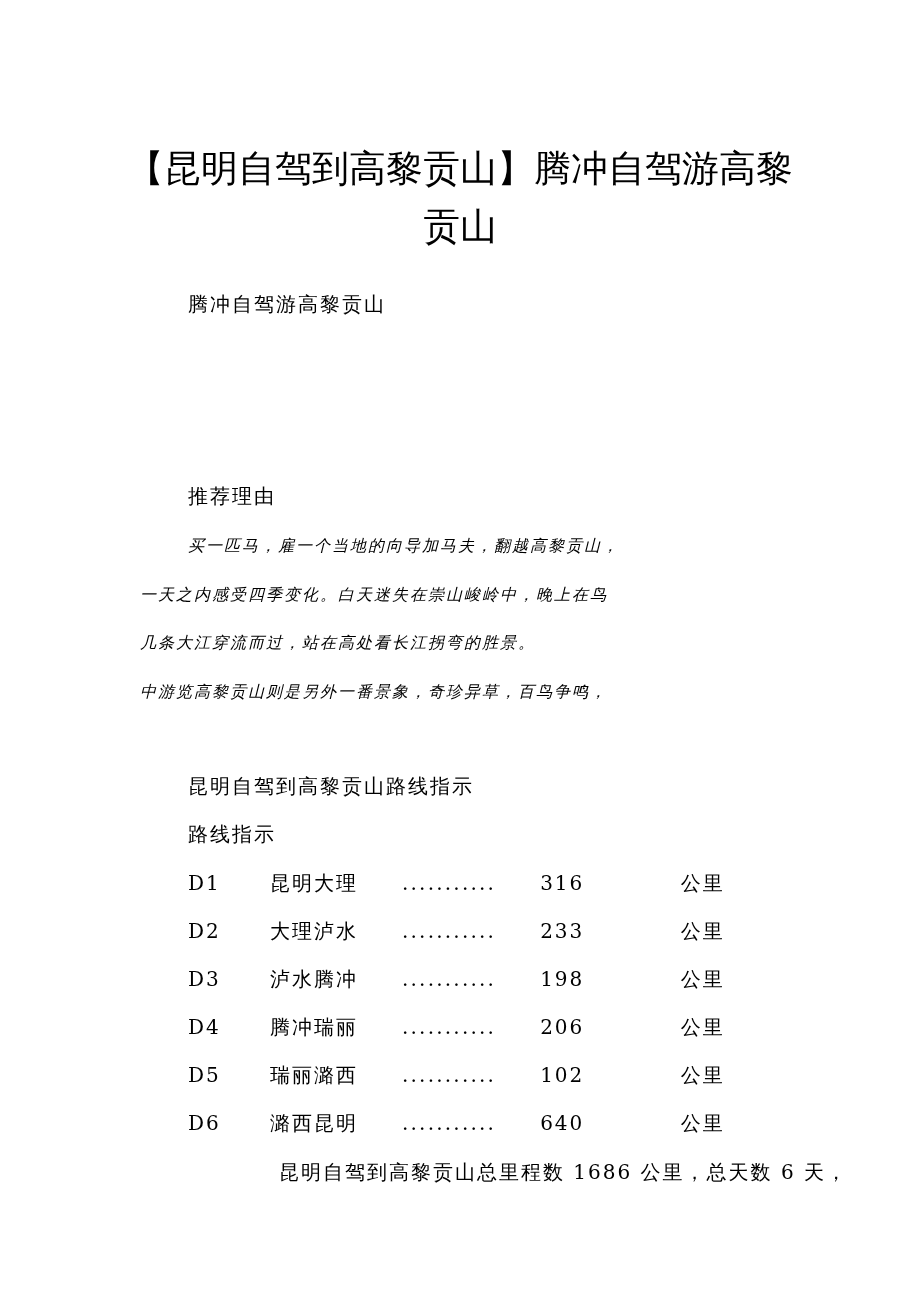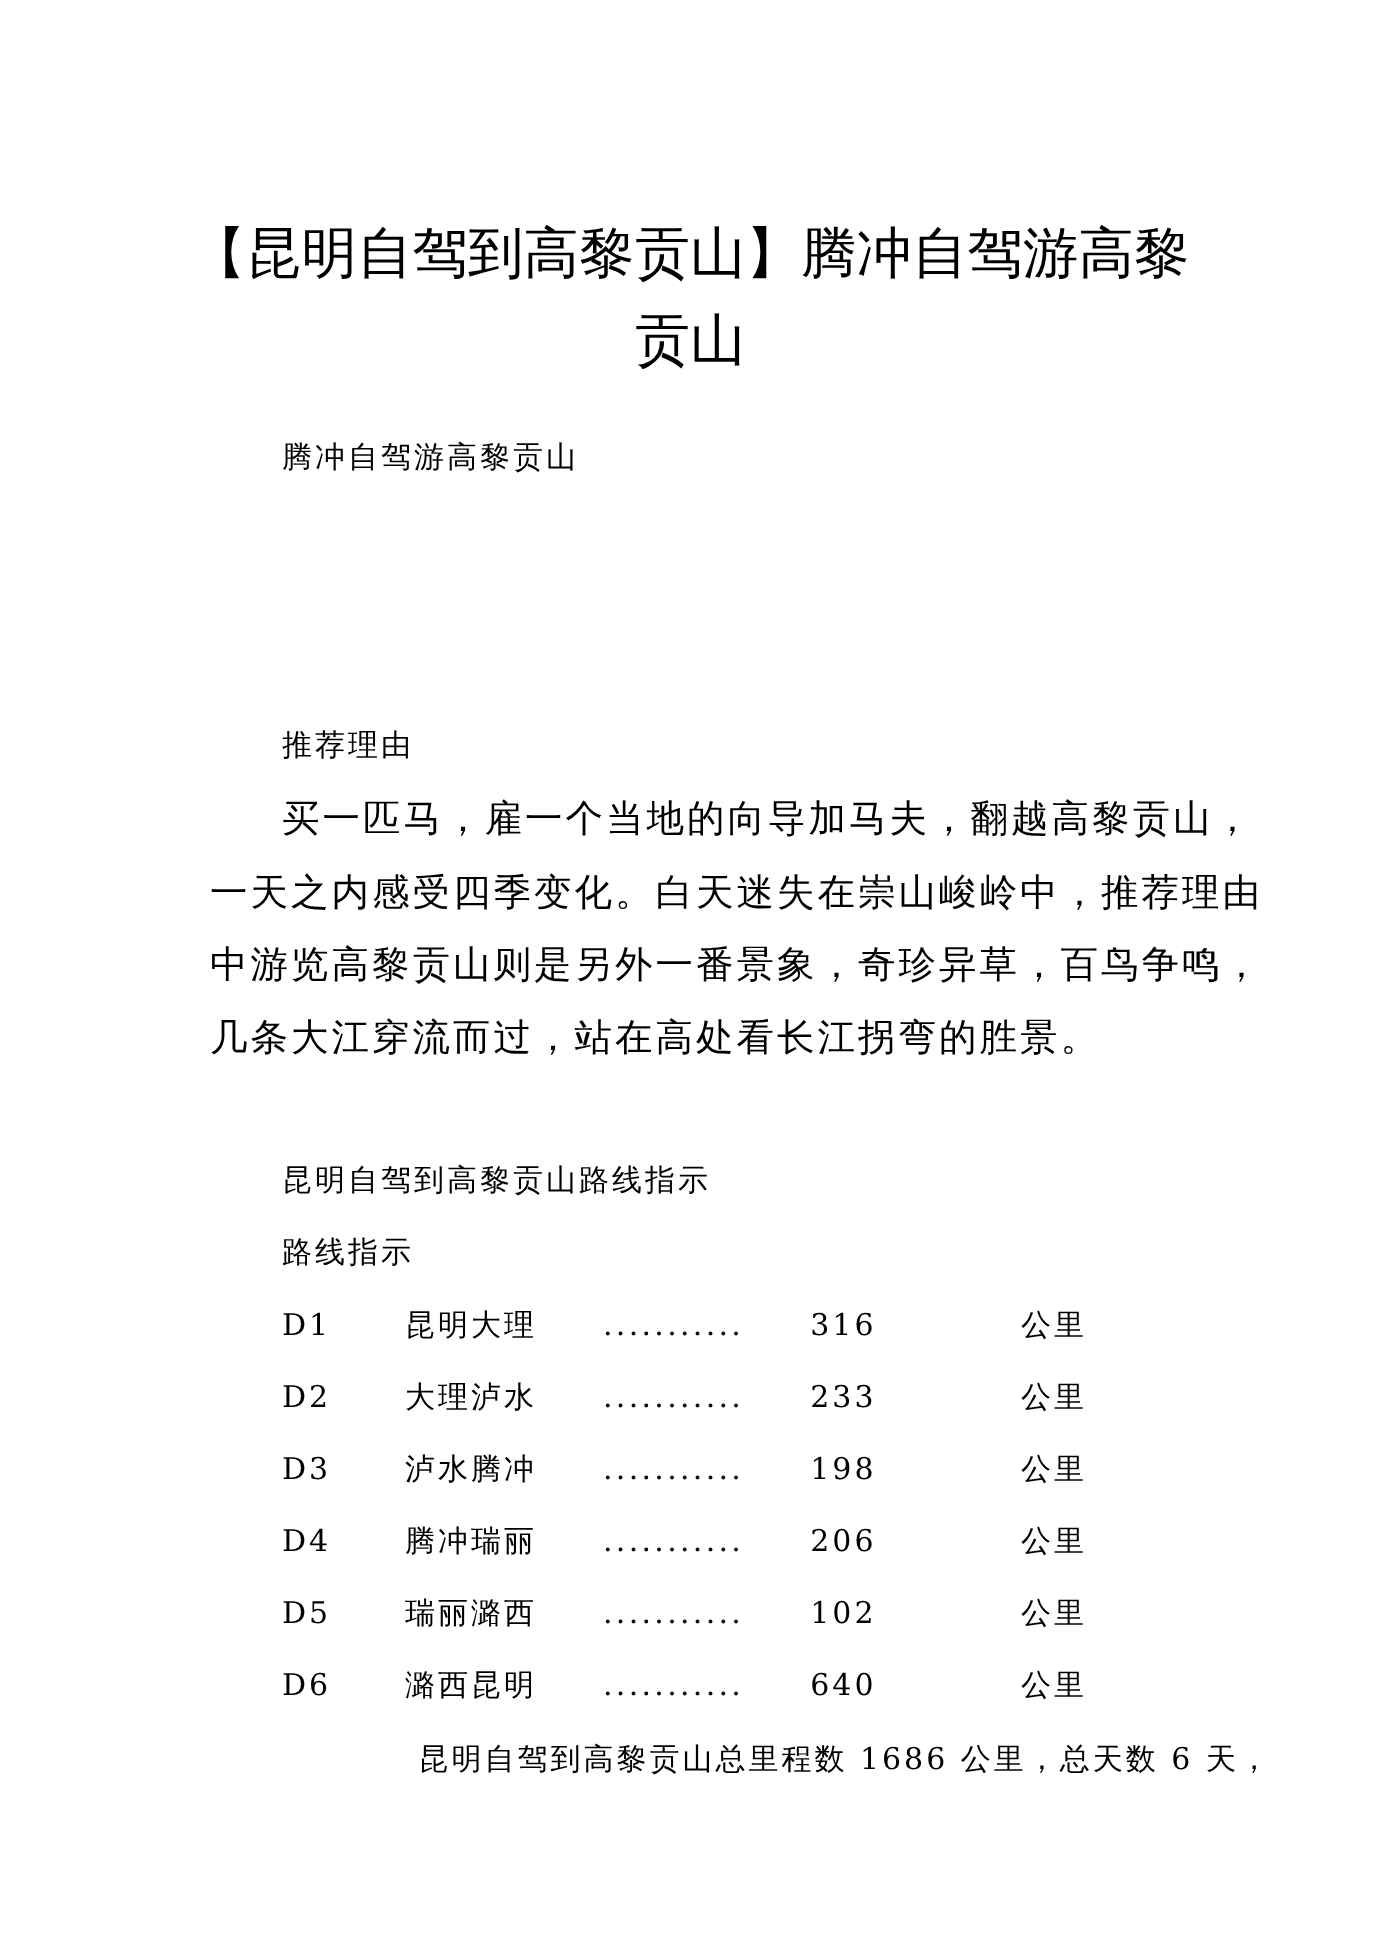--- a/index.html
+++ b/index.html
@@ -16,42 +16,43 @@
       margin: 0;
     }
     .p {
       position: absolute; left: 140px; width: 660px;
       font-size: 20px; line-height: 48.5px; letter-spacing: 2px;
       margin: 0; white-space: nowrap;
     }
     .indent { padding-left: 48px; }
     .body-para {
       position: absolute; left: 140px; width: 660px; top: 522px;
-      font-size: 25px; line-height: 48.5px; letter-spacing: 2px;
+      font-size: 16px; line-height: 48.5px; letter-spacing: 2px;
       margin: 0;
+      font-style: italic;
     }
     .body-para .line { display: block; white-space: nowrap; }
     .route-row { display: flex; align-items: baseline; gap: 44px; }
     .route-day { width: 38px; display: inline-block; }
     .route-dots { letter-spacing: 2.2px; }
   </style>
 </head>
 <body>
 
 <h1 class="title">【昆明自驾到高黎贡山】腾冲自驾游高黎贡山</h1>
 
 <p class="p indent" style="top:280px;">腾冲自驾游高黎贡山</p>
 
 <p class="p indent" style="top:472px;">推荐理由</p>
 
 <div class="body-para">
   <span class="line indent">买一匹马，雇一个当地的向导加马夫，翻越高黎贡山，</span>
-  <span class="line">一天之内感受四季变化。白天迷失在崇山峻岭中，推荐理由</span>
+  <span class="line">一天之内感受四季变化。白天迷失在崇山峻岭中，晚上在鸟</span>
+  <span class="line">几条大江穿流而过，站在高处看长江拐弯的胜景。</span>
   <span class="line">中游览高黎贡山则是另外一番景象，奇珍异草，百鸟争鸣，</span>
-  <span class="line">几条大江穿流而过，站在高处看长江拐弯的胜景。</span>
 </div>
 
 <p class="p indent" style="top:762px;">昆明自驾到高黎贡山路线指示</p>
 
 <p class="p indent" style="top:810px;">路线指示</p>
 
 <div>
   <p class="p indent route-row" style="top:859px;">
     <span class="route-day">D1</span>
     <span>昆明大理</span><span class="route-dots">...........</span><span>316</span>&nbsp;<span>公里</span>

